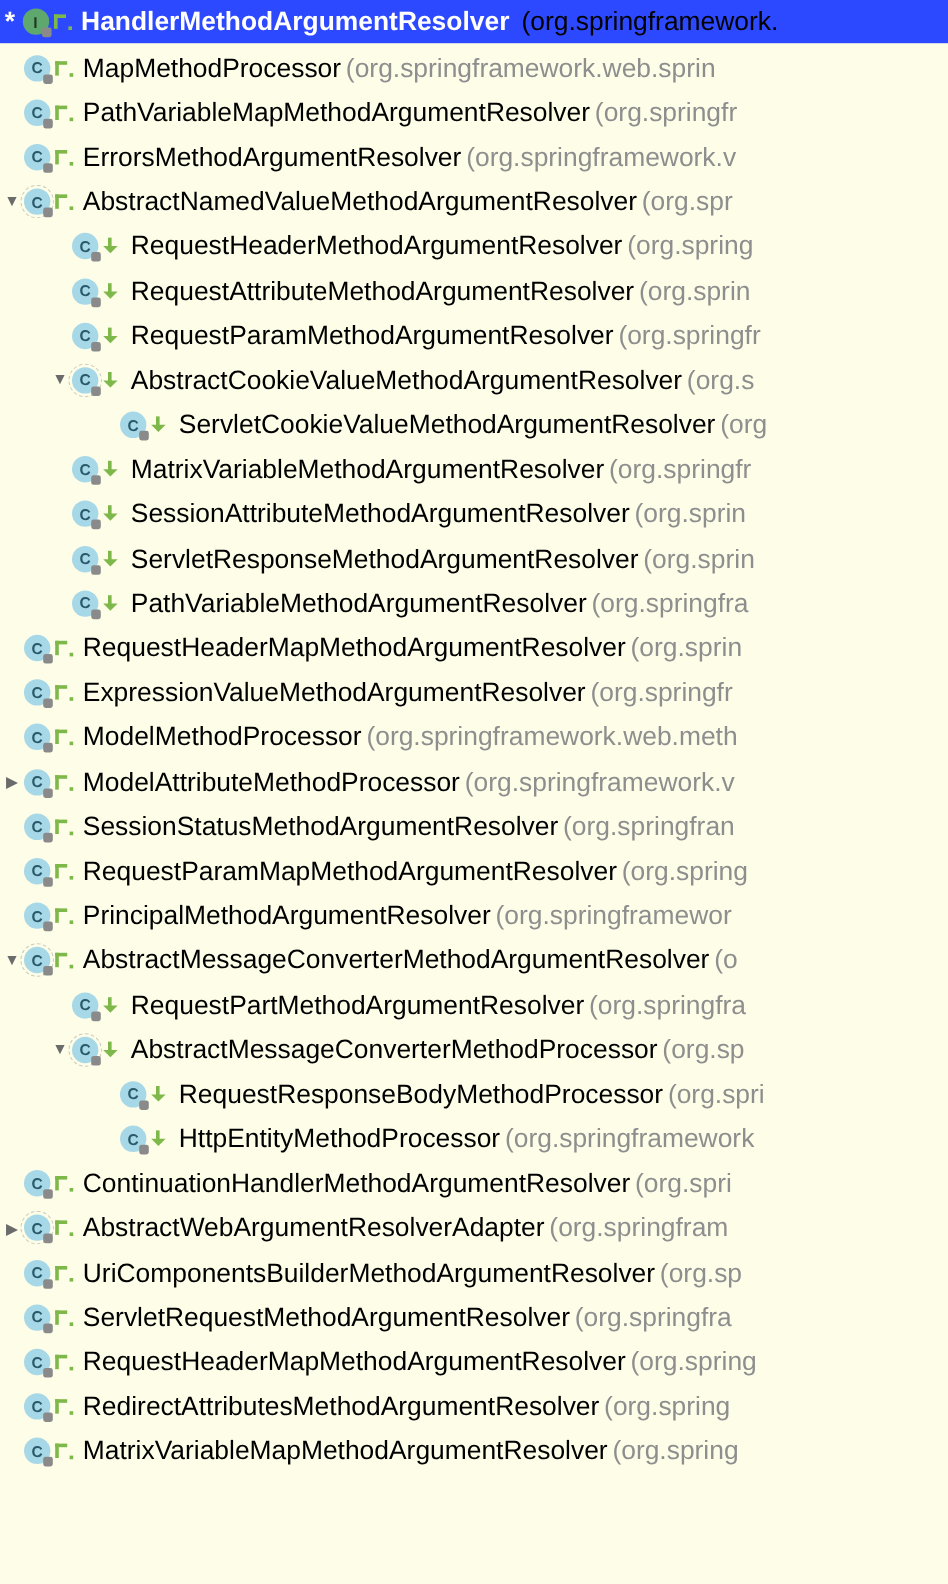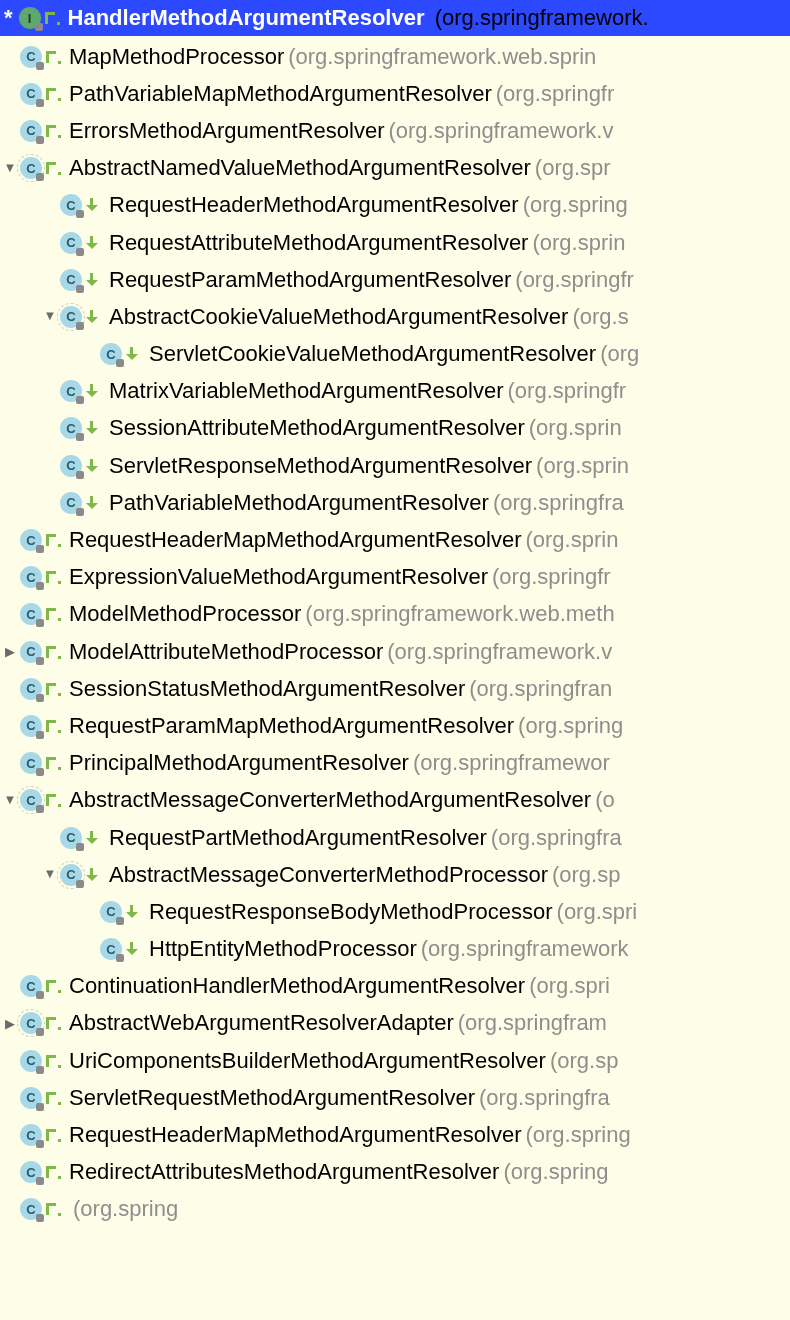--- a/index.html
+++ b/index.html
@@ -570,15 +570,16 @@
     <div class="row">
       <span class="indent" style="width: 0px;"></span>
       <span class="arrow-slot"></span>
       <span class="indent" style="width: 0px;"></span>
       <span class="icon-wrap">
         <span class="class-icon c">C<span class="lock-dot"></span></span>
         <span class="impl-icon">
           <span class="dot"></span>
         </span>
       </span>
+      <span class="name">MatrixVariableMapMethodArgumentResolver</span>
       <span class="pkg">(org.spring</span>
     </div>
   </div>
 
 </body></html>

